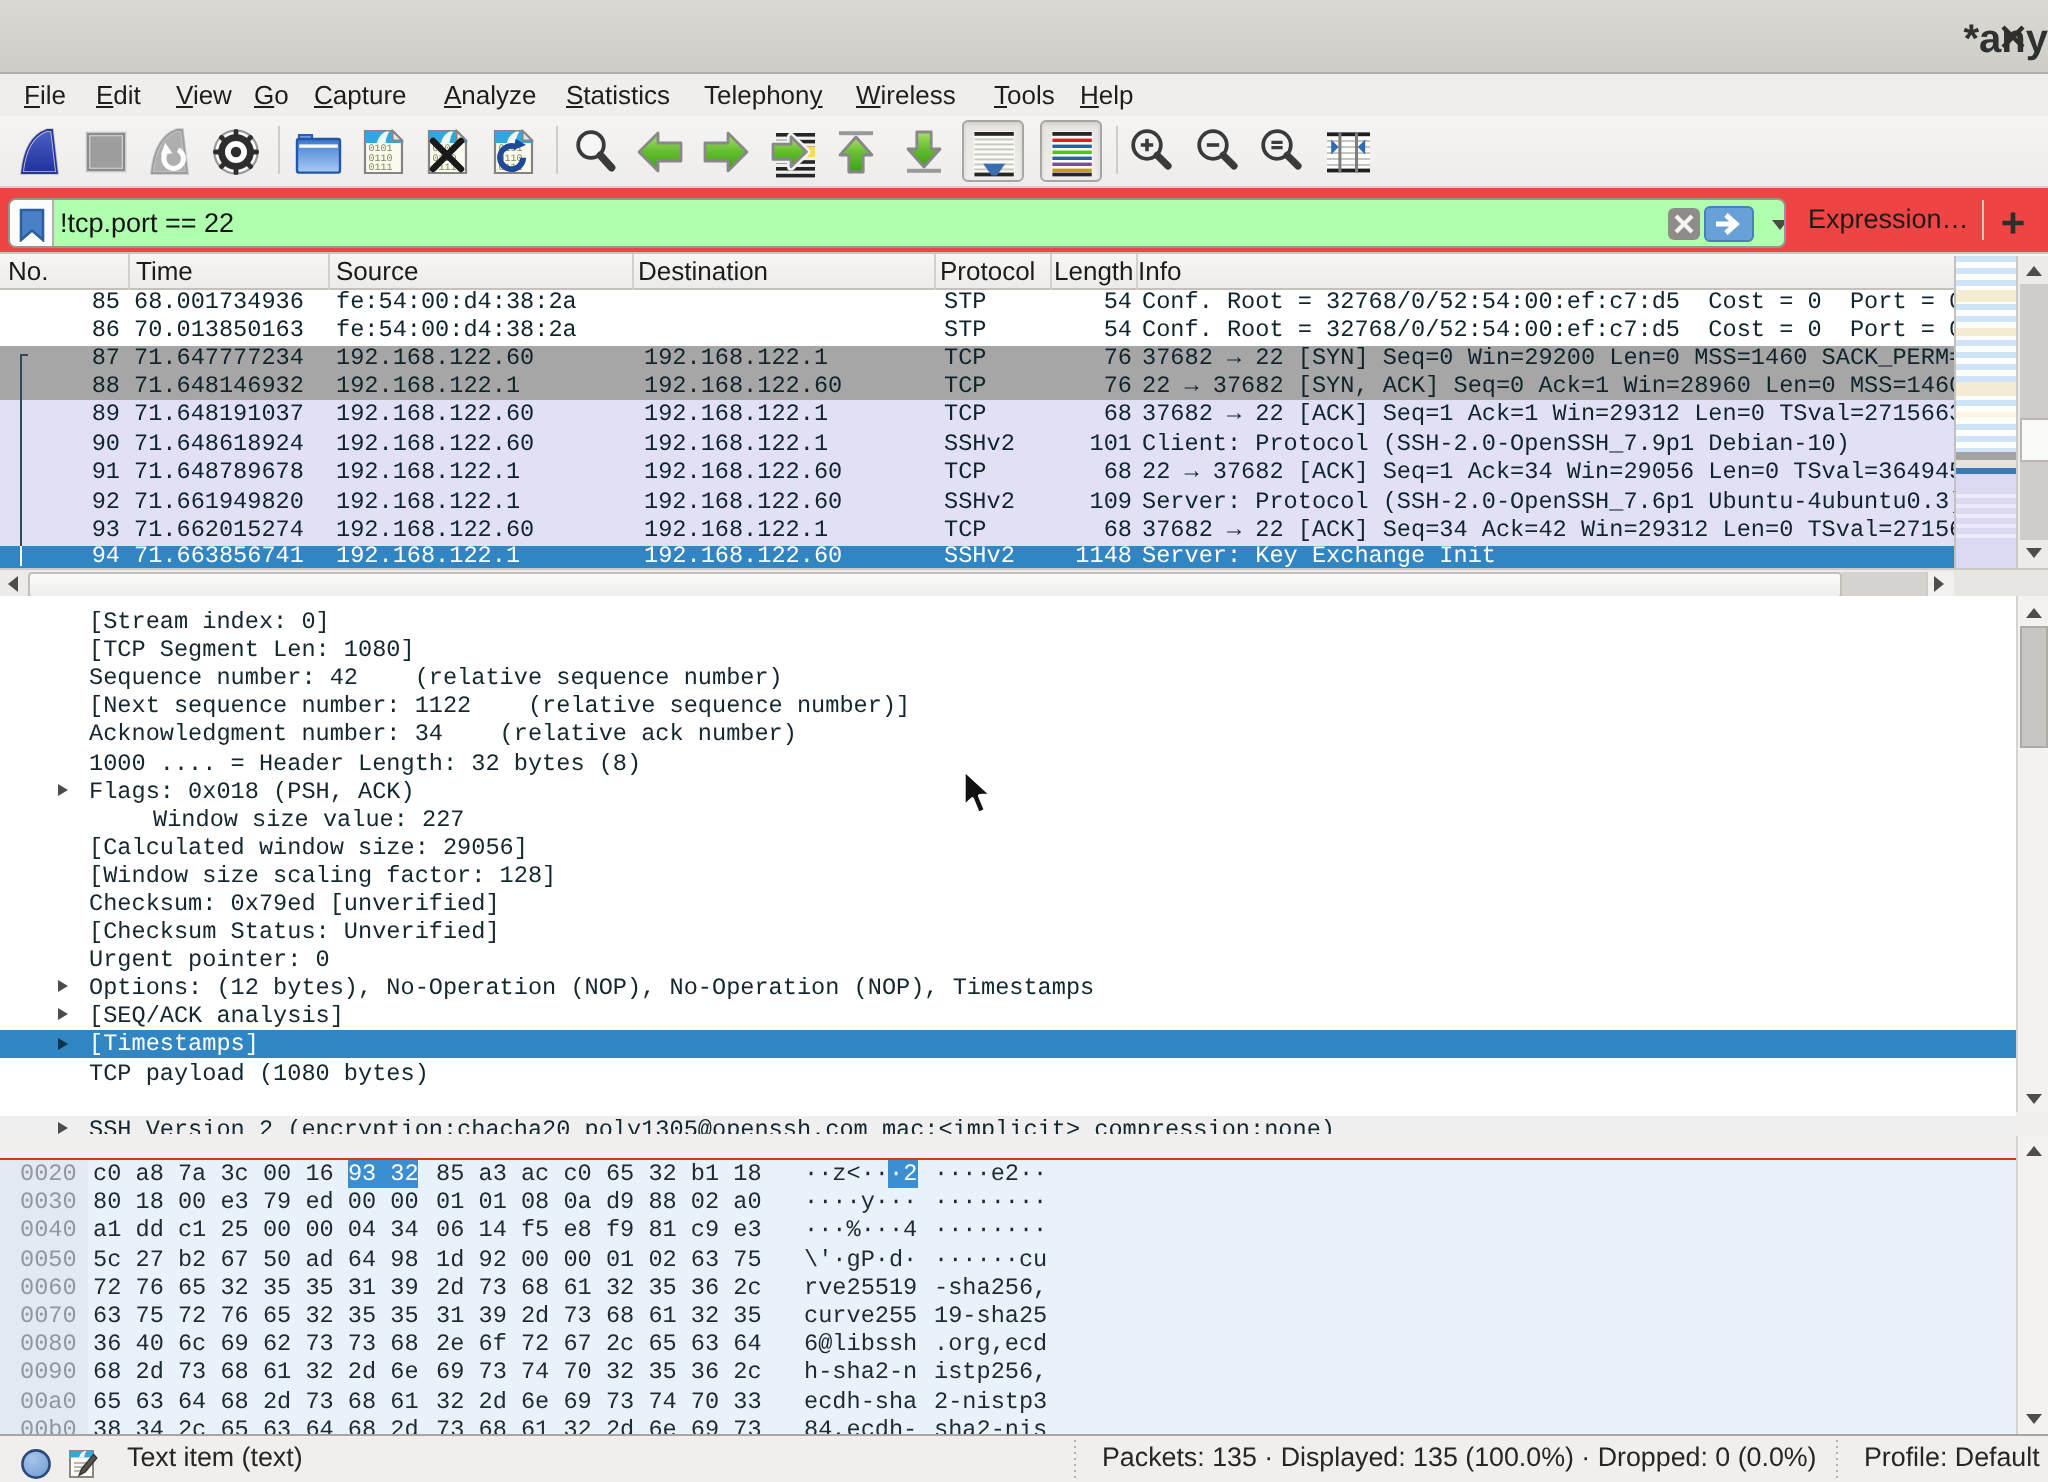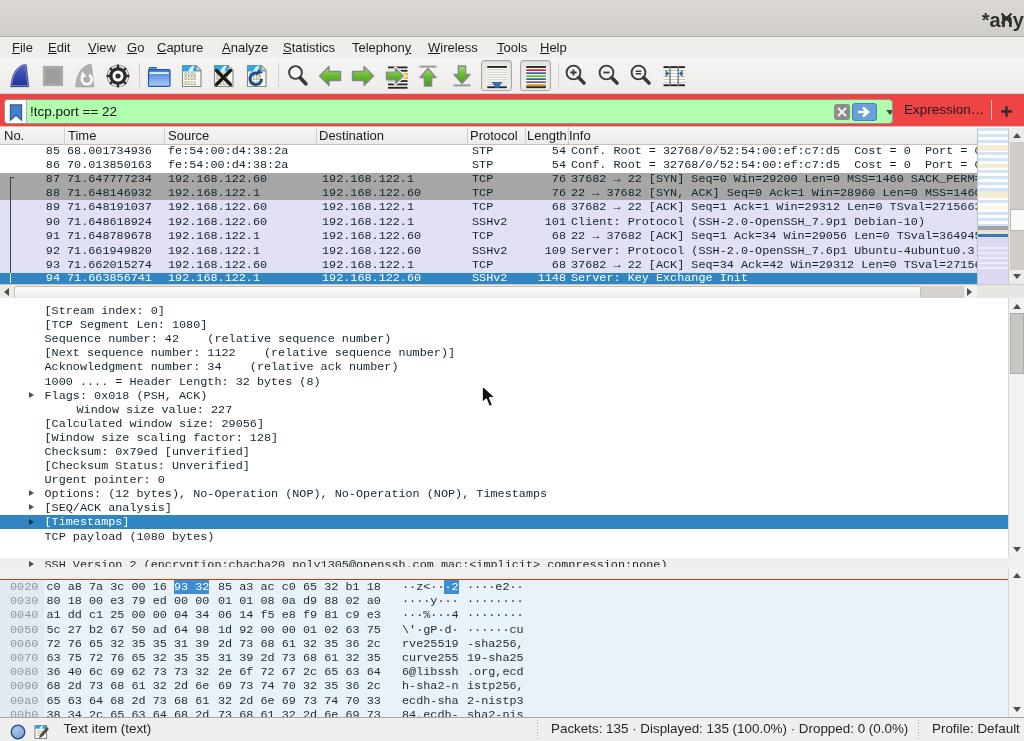--- a/index.html
+++ b/index.html
@@ -488,21 +488,21 @@
 <span class="hx1">72 76 65 32 35 35 31 39</span><span class="ha1">rve25519</span>
 <span class="hx2">2d 73 68 61 32 35 36 2c</span><span class="ha2">-sha256,</span>
 </div>
 <div class="hline mono" style="top:71.0px;height:14.2px;line-height:14.2px;">
 <span class="hoff">0070</span>
 <span class="hx1">63 75 72 76 65 32 35 35</span><span class="ha1">curve255</span>
 <span class="hx2">31 39 2d 73 68 61 32 35</span><span class="ha2">19-sha25</span>
 </div>
 <div class="hline mono" style="top:85.2px;height:14.2px;line-height:14.2px;">
 <span class="hoff">0080</span>
-<span class="hx1">36 40 6c 69 62 73 73 32</span><span class="ha1">6@libssh</span>
+<span class="hx1">36 40 6c 69 62 73 73 68</span><span class="ha1">6@libssh</span>
 <span class="hx2">2e 6f 72 67 2c 65 63 64</span><span class="ha2">.org,ecd</span>
 </div>
 <div class="hline mono" style="top:99.4px;height:14.2px;line-height:14.2px;">
 <span class="hoff">0090</span>
 <span class="hx1">68 2d 73 68 61 32 2d 6e</span><span class="ha1">h-sha2-n</span>
 <span class="hx2">69 73 74 70 32 35 36 2c</span><span class="ha2">istp256,</span>
 </div>
 <div class="hline mono" style="top:113.6px;height:14.2px;line-height:14.2px;">
 <span class="hoff">00a0</span>
 <span class="hx1">65 63 64 68 2d 73 68 61</span><span class="ha1">ecdh-sha</span>

